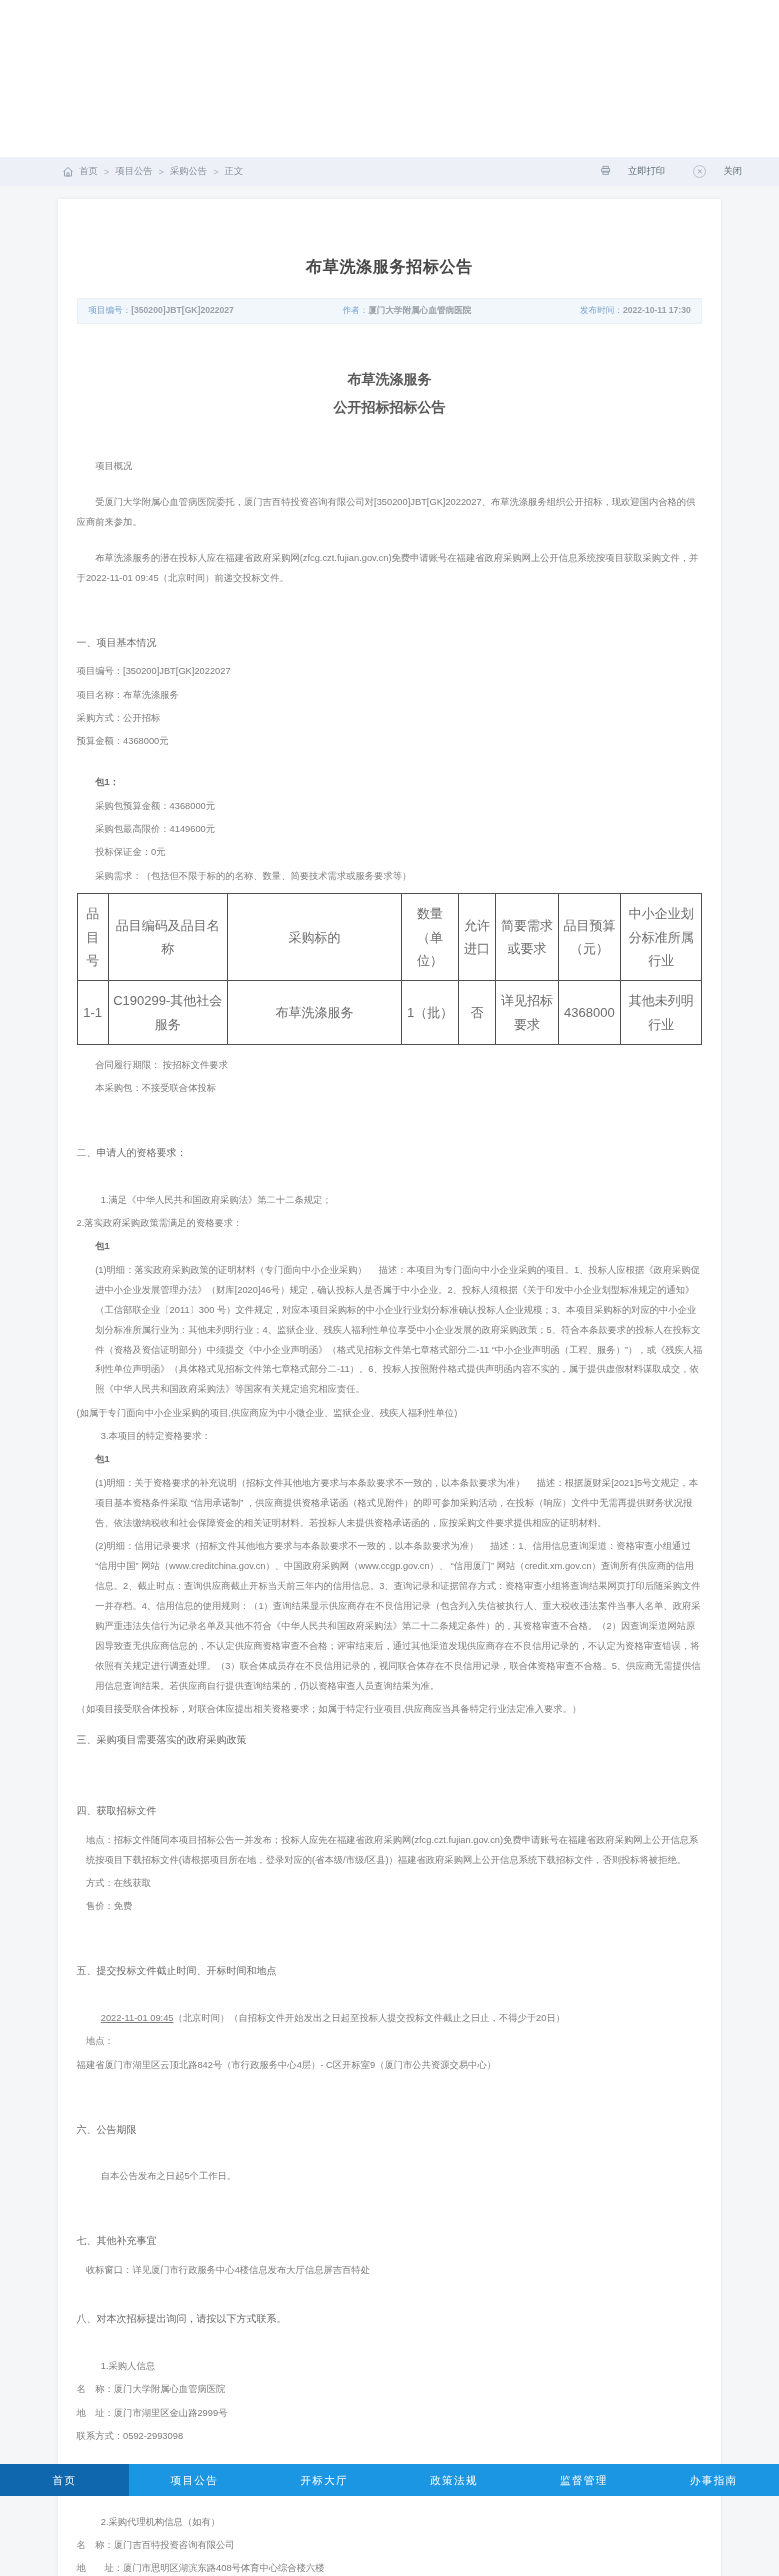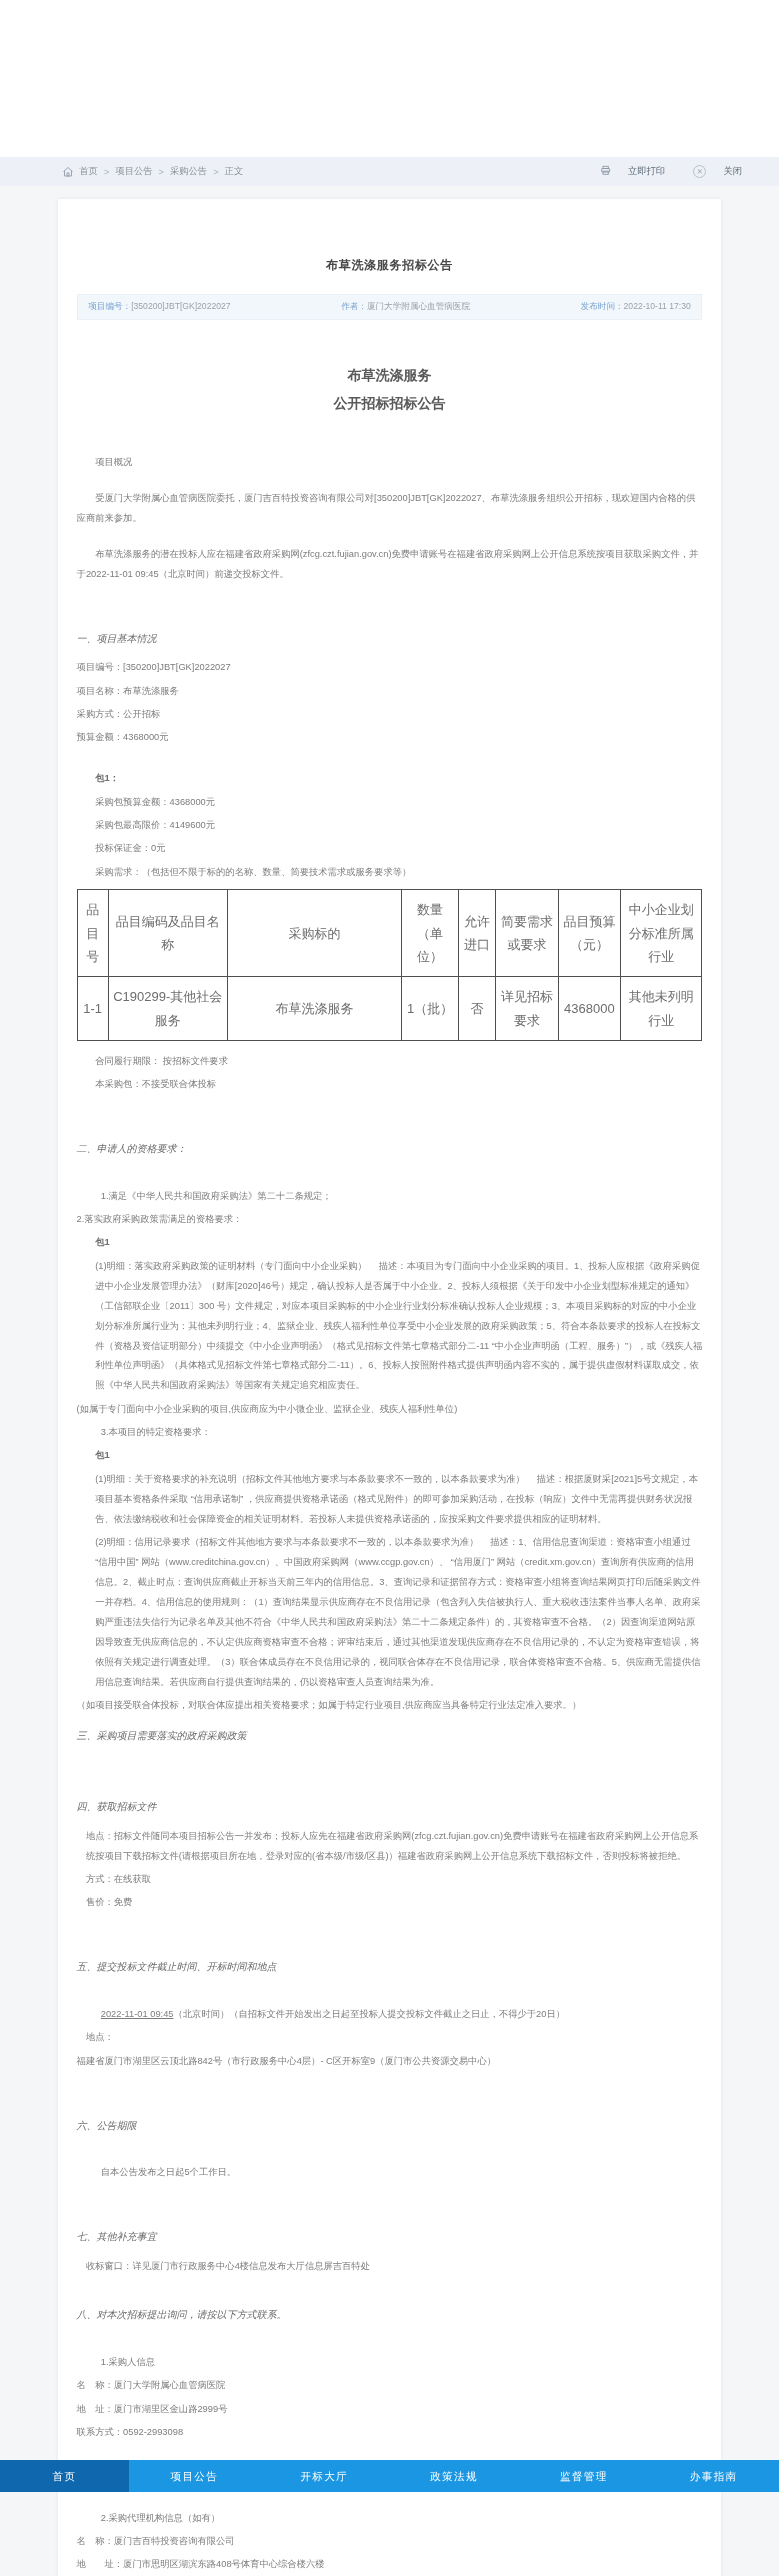--- a/index.html
+++ b/index.html
@@ -25,37 +25,37 @@
     font-size:7.3px;line-height:1;
   }
   
   .card{
     width:663px;margin:12.6px auto 0;background:#fff;
     box-shadow:0 0 4px rgba(0,0,0,.07);
     padding:58px 18.6px 0;box-sizing:border-box;position:relative;
     min-height:2319px;
   }
   .page-title{
-    text-align:center;font-size:12px;font-weight:bold;color:#474747;
+    text-align:center;font-size:16px;font-weight:bold;color:#474747;
     margin:0 0 20px;letter-spacing:0.7px;
   }
   .meta-bar{
     display:flex;justify-content:space-between;align-items:center;
     background:#f2f7fc;border:0.7px solid #e9f0f7;
     padding:6px 10.6px;font-size:8.6px;
   }
   .meta-item{white-space:nowrap;}
   .meta-label{color:#7aa3d0;}
-  .meta-value{color:#9aa1a8;}
+  .meta-value{color:#9aa1a8;font-weight:bold;}
   .doc-title{
     text-align:center;font-size:14px;font-weight:bold;color:#5a5a5a;
     line-height:2.0;margin-top:41px;
   }
   .article-body{margin-top:36px;font-size:9.3px;color:#7c7c7c;line-height:2.15;}
-  .sec-h{font-size:10px;color:#6a6a6a;margin:9.3px 0;font-style:italic;}
+  .sec-h{font-size:10px;color:#6a6a6a;margin:9.3px 0;}
   .para{margin:3.3px 0;}
   .indent{text-indent:2em;margin-top:16px;}
   .pad1{padding-left:1em;}
   .pad2{padding-left:2em;}
   .pad3{padding-left:2.6em;}
   .bold{font-weight:bold;color:#6d6d6d;}
   .gap{height:30.5px;}
   .gap-sm{height:14.6px;}
   .u{text-decoration:underline;}
   

